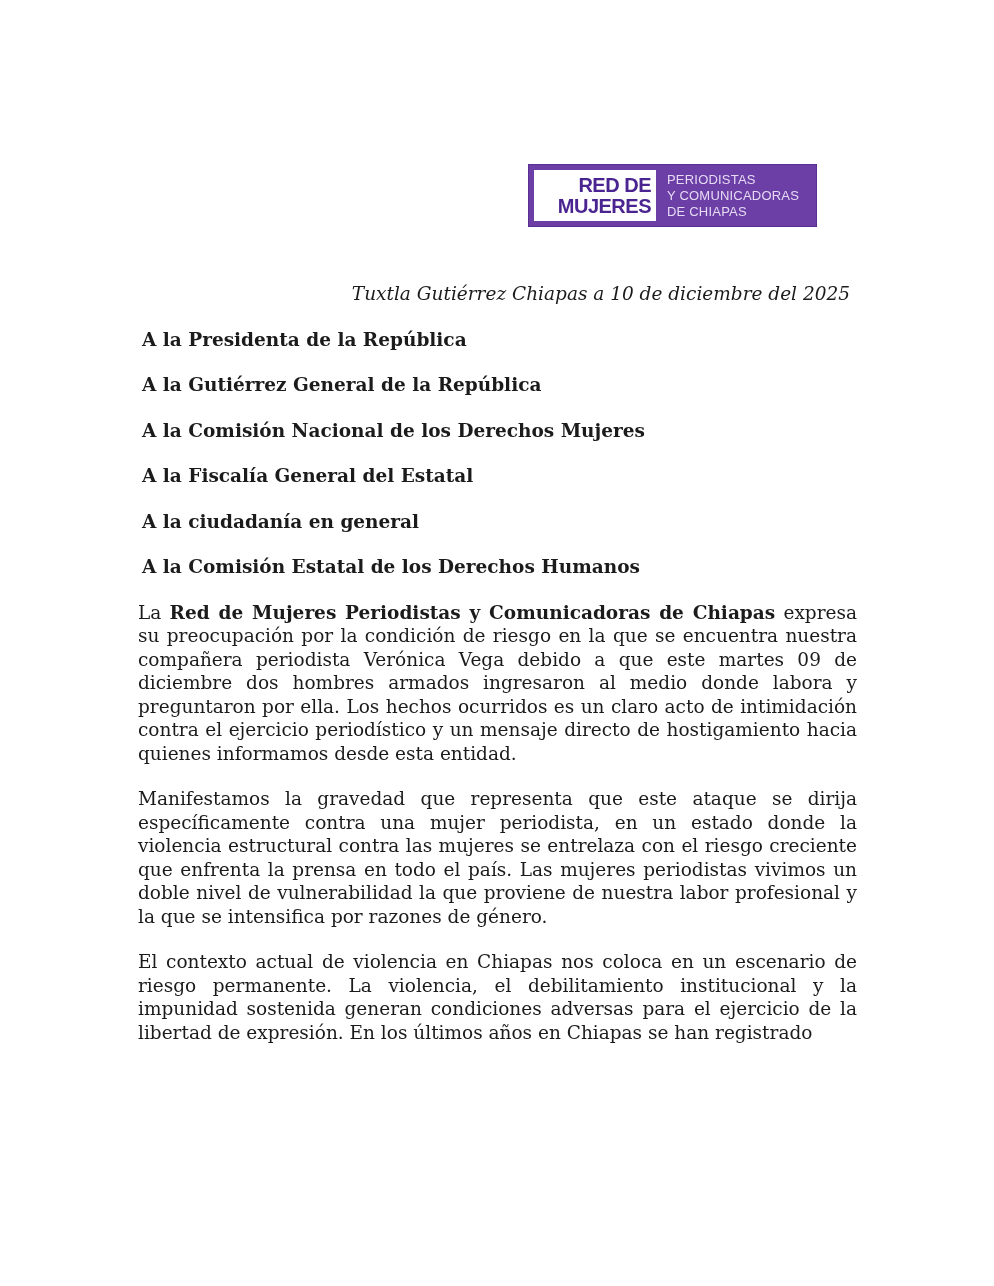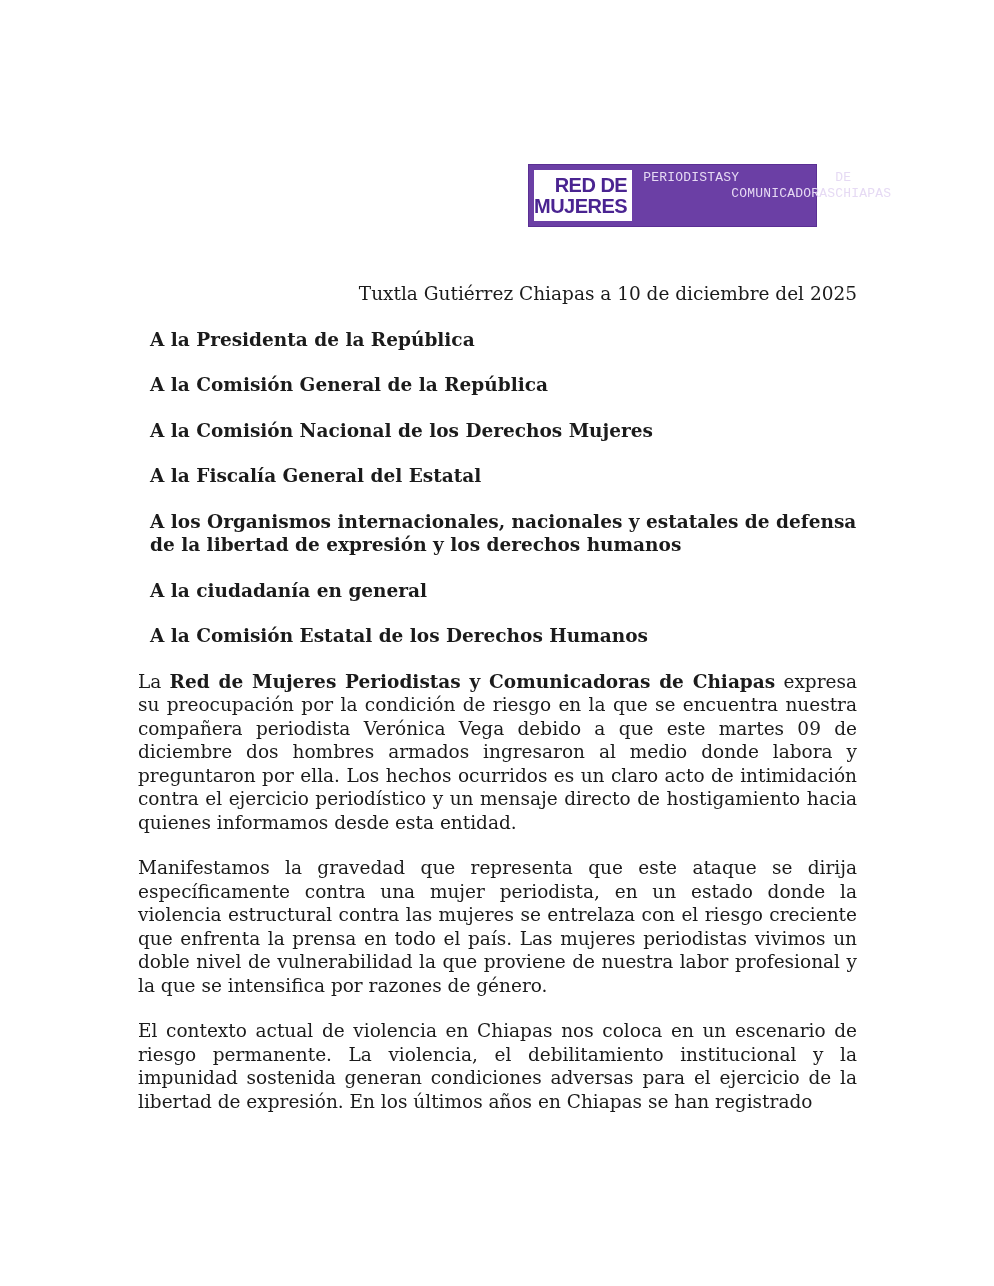--- a/index.html
+++ b/index.html
@@ -36,39 +36,39 @@
     color: #4A2491;
     font-family: "Liberation Sans", sans-serif;
     font-weight: 700;
     font-size: 20px;
     line-height: 21px;
     letter-spacing: -0.5px;
   }
   .logo-right {
     flex: 1;
     display: flex;
-    flex-direction: row;
+    flex-direction: column;
     justify-content: center;
     padding-left: 11px;
     color: #E6DAF4;
-    font-family: Liberation Mono, monospace;
+    font-family: Liberation Sans, sans-serif;
     font-size: 13px;
     line-height: 16px;
     letter-spacing: 0.2px;
   }
   .content {
     position: absolute;
     left: 138px;
     top: 282px;
     width: 719px;
     font-size: 18.5px;
     line-height: 23.5px;
   }
-  .dateline { text-align: right; margin: 0 0 22px 0; }
-  .recipient { font-weight: 700; margin: 0 0 22px 12px; }
+  .dateline { text-align: right; margin: 0 7px 22px 0; font-style: italic; }
+  .recipient { font-weight: 700; margin: 0 0 22px 4px; }
   .para { text-align: justify; margin: 0 0 22px 0; }
   .para strong { font-weight: 700; }
 </style>
 </head>
 <body>
 
 <div class="page">
 
   <div class="logo">
     <div class="logo-left">
@@ -79,24 +79,23 @@
       <div>PERIODISTAS</div>
       <div>Y COMUNICADORAS</div>
       <div>DE CHIAPAS</div>
     </div>
   </div>
 
   <div class="content">
     <div class="dateline">Tuxtla Gutiérrez Chiapas a 10 de diciembre del 2025</div>
 
     <div class="recipient">A la Presidenta de la República</div>
-    <div class="recipient">A la Comisión General de la República</div>
+    <div class="recipient">A la Gutiérrez General de la República</div>
     <div class="recipient">A la Comisión Nacional de los Derechos Mujeres</div>
     <div class="recipient">A la Fiscalía General del Estatal</div>
-    <div class="recipient">A los Organismos internacionales, nacionales y estatales de defensa de la libertad de expresión y los derechos humanos</div>
     <div class="recipient">A la ciudadanía en general</div>
     <div class="recipient">A la Comisión Estatal de los Derechos Humanos</div>
 
     <p class="para"><span>La </span><strong>Red de Mujeres Periodistas y Comunicadoras de Chiapas</strong><span> expresa su preocupación por la condición de riesgo en la que se encuentra nuestra compañera periodista Verónica Vega debido a que este martes 09 de diciembre dos hombres armados ingresaron al medio donde labora y preguntaron por ella. Los hechos ocurridos es un claro acto de intimidación contra el ejercicio periodístico y un mensaje directo de hostigamiento hacia quienes informamos desde esta entidad.</span></p>
 
     <p class="para">Manifestamos la gravedad que representa que este ataque se dirija específicamente contra una mujer periodista, en un estado donde la violencia estructural contra las mujeres se entrelaza con el riesgo creciente que enfrenta la prensa en todo el país. Las mujeres periodistas vivimos un doble nivel de vulnerabilidad la que proviene de nuestra labor profesional y la que se intensifica por razones de género.</p>
 
     <p class="para">El contexto actual de violencia en Chiapas nos coloca en un escenario de riesgo permanente. La violencia, el debilitamiento institucional y la impunidad sostenida generan condiciones adversas para el ejercicio de la libertad de expresión. En los últimos años en Chiapas se han registrado</p>
   </div>
 

